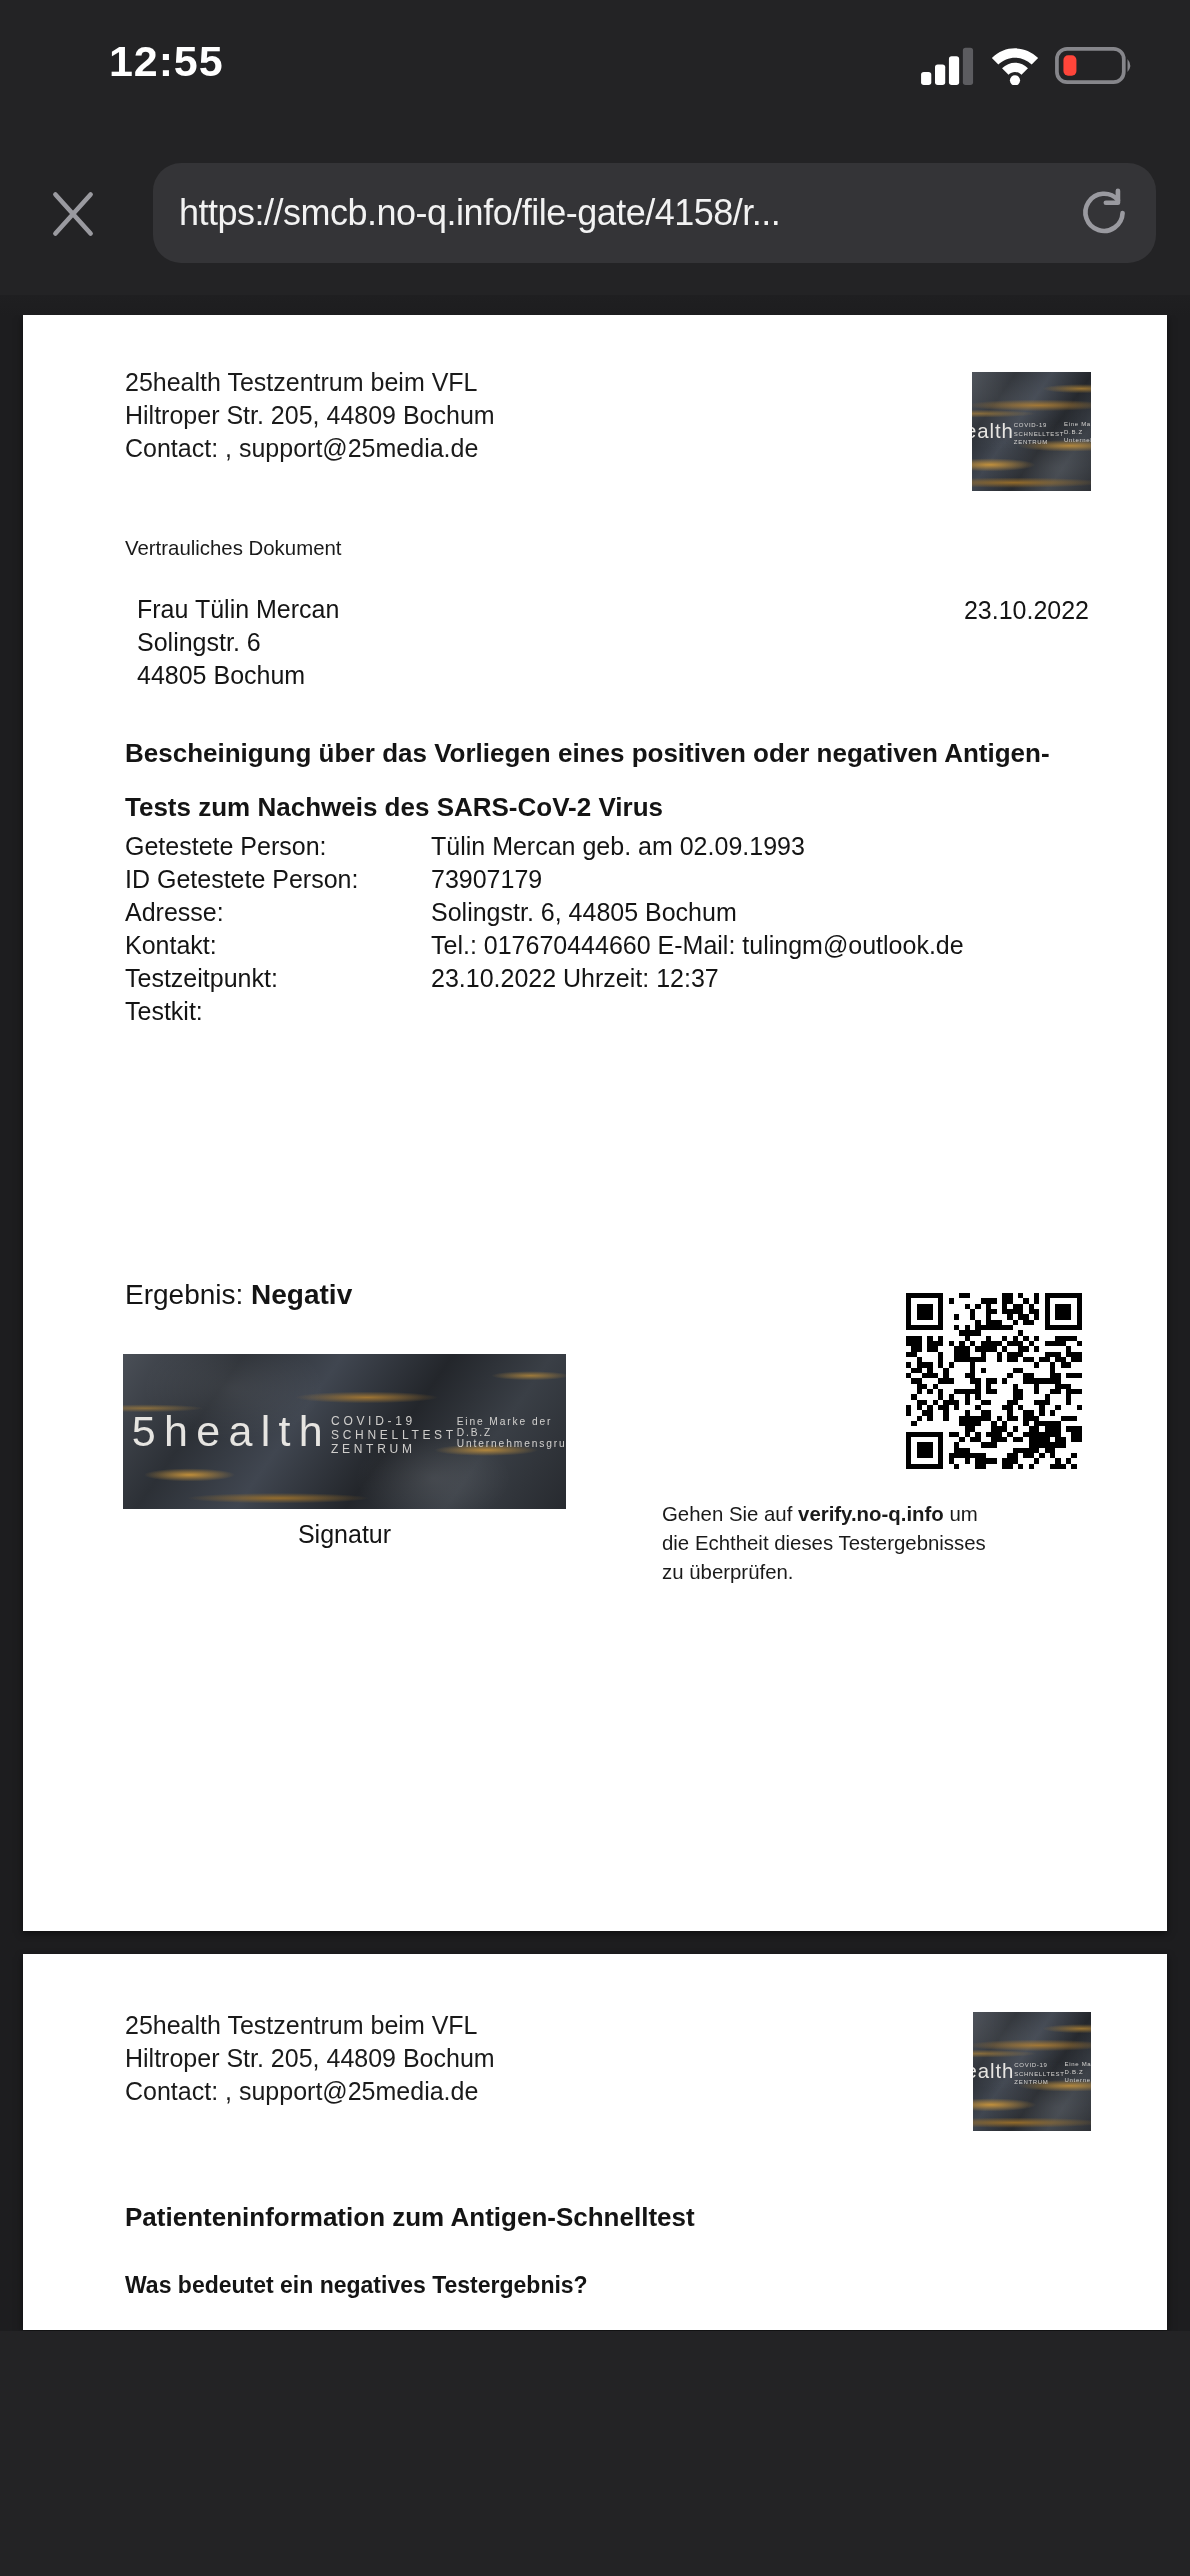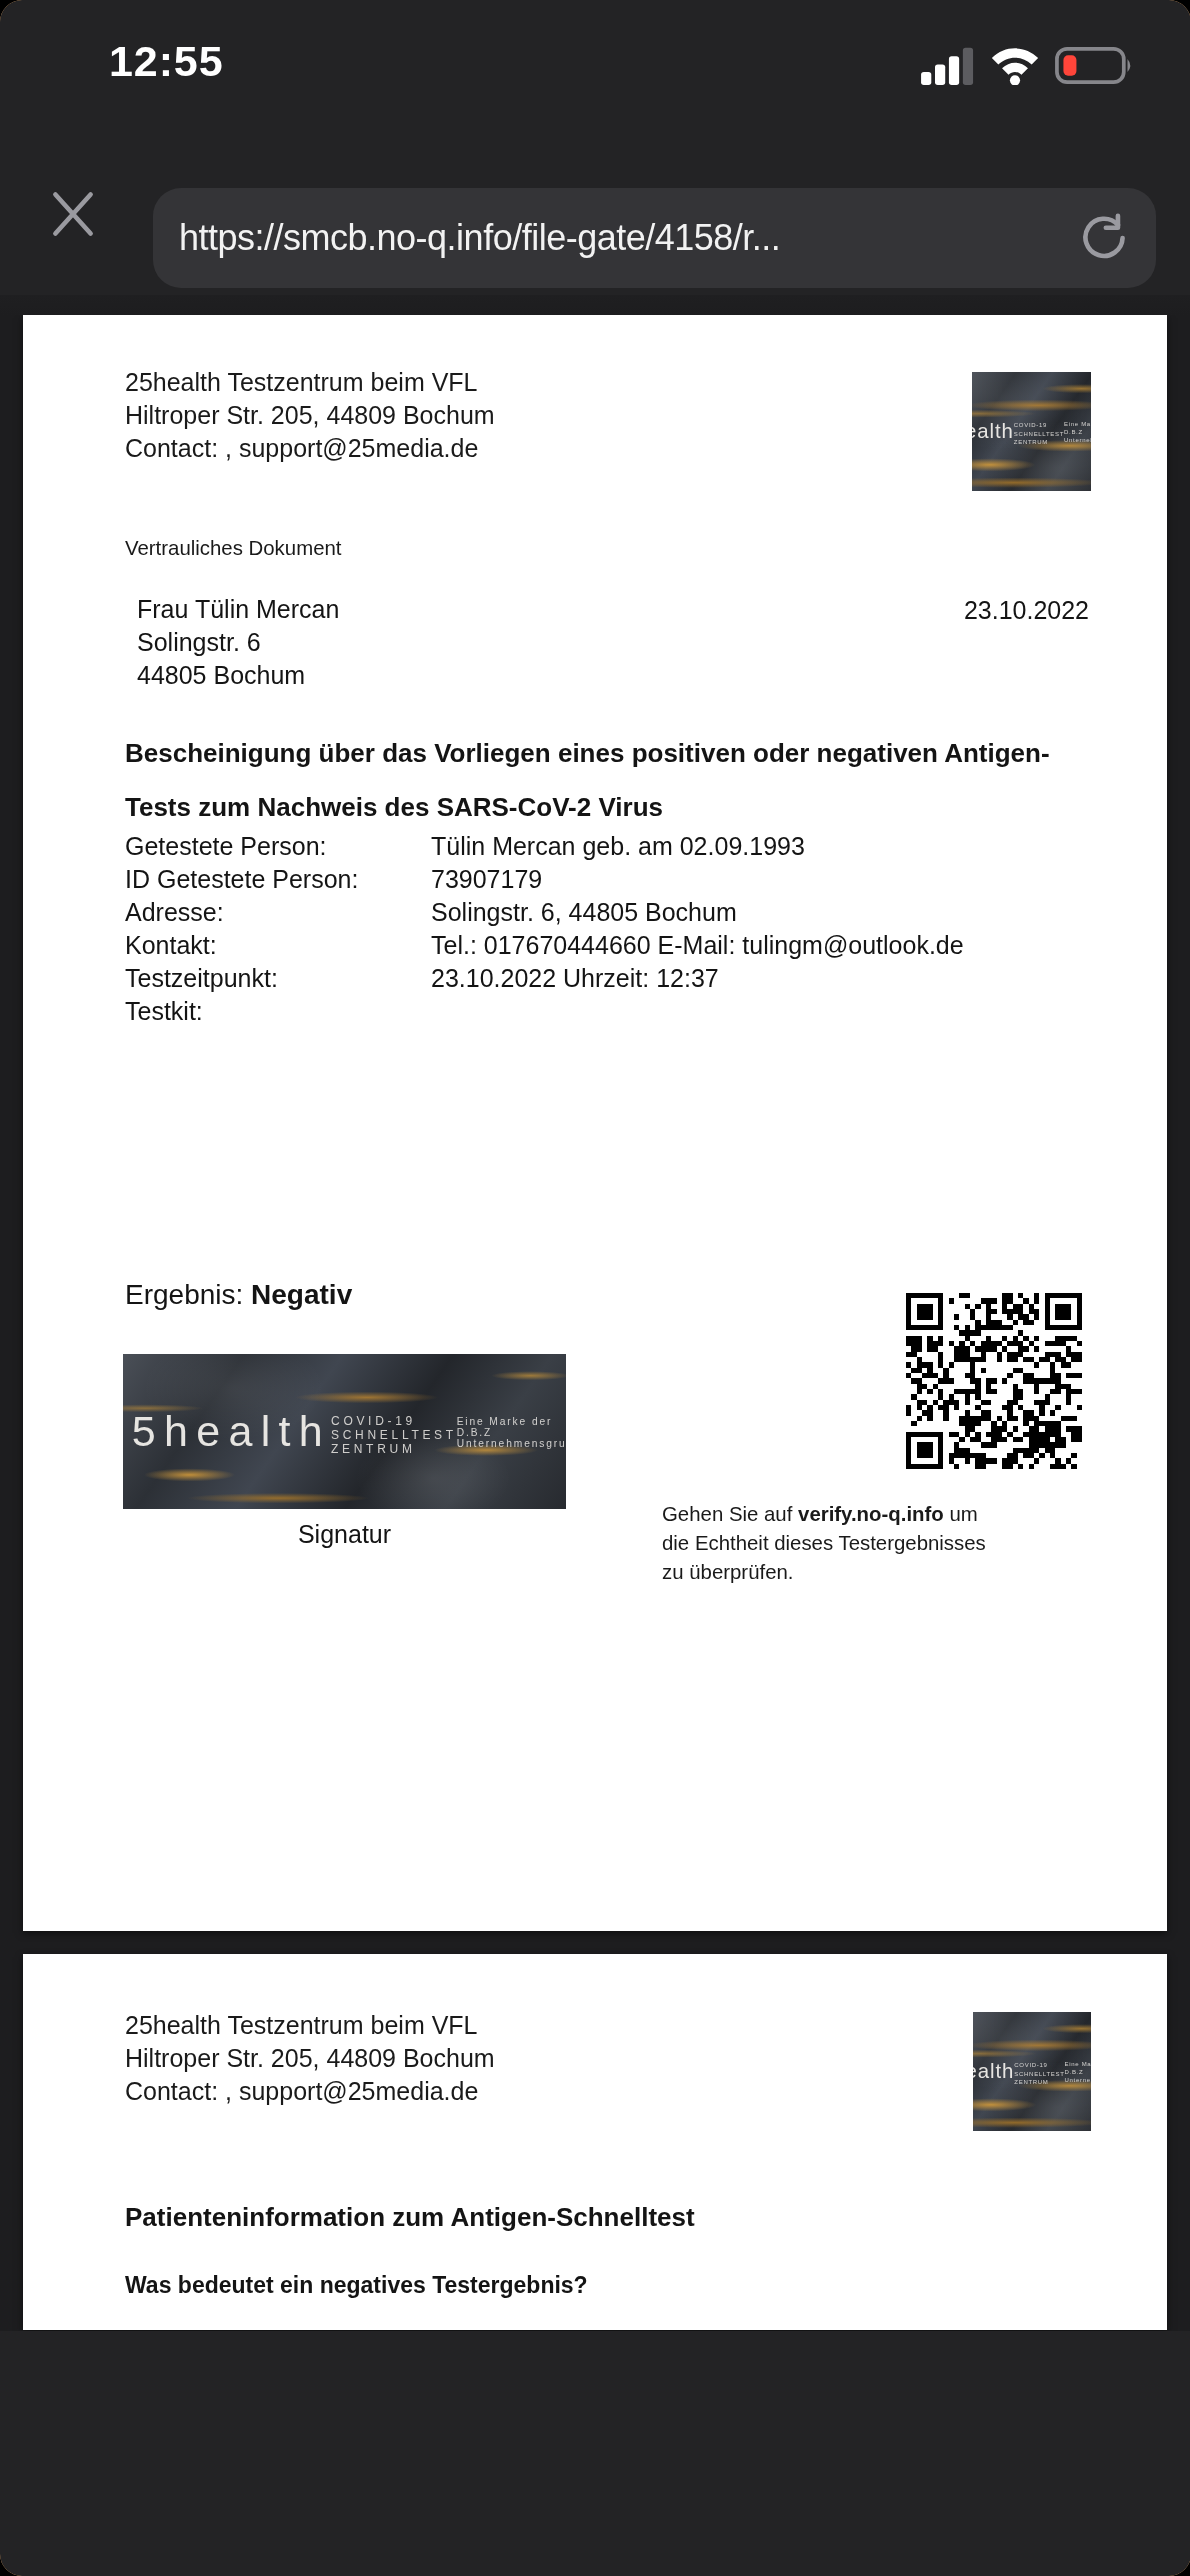--- a/index.html
+++ b/index.html
@@ -1,32 +1,31 @@
 <!DOCTYPE html>
 <html style="font-size:15px"><head>
 <meta charset="utf-8">
 <style>
   * { margin:0; padding:0; box-sizing:border-box; }
   html,body { background:#000; }
   .screen {
     position:relative; width:1191px; height:2576px; overflow:hidden;
     background:#fdba74;
     font-family:"Liberation Sans", sans-serif;
-    border-radius:22px;
   }
   
   .top-chrome { position:absolute; left:0; top:0; width:1191px; height:295px; background:#232325; z-index:5; }
   .chrome-shadow { position:absolute; left:0; top:295px; width:1191px; height:20.4px; background:linear-gradient(#1f1f21,#1d1d1f); z-index:5; }
   .time { position:absolute; left:109px; top:37px; color:#fff; font-size:43px; font-weight:700; letter-spacing:0.9px; }
   .statusicons { position:absolute; right:56px; top:46px; display:flex; align-items:center; gap:15px; }
   
   .close-x { position:absolute; left:48px; top:189px; width:50px; height:50px; }
   .url-pill {
     position:absolute; left:153px; top:163px; width:1003px; height:100px;
-    background:#343437; border-radius:28px; display:flex; align-items:center; padding:0 26px;margin-top:25px;
+    background:#343437; border-radius:28px; display:flex; align-items:center; padding:0 26px;
   }
   .url-text { color:#f2f2f2; font-size:36px; white-space:nowrap; overflow:hidden; flex:1; letter-spacing:-0.5px; }
   .reload { width:52px; height:52px; margin-left:13px; flex:0 0 auto; }
   
   .content { position:absolute; left:0; top:315px; width:1191px; height:2016px; background:#1d1d1f; }
   .page { position:absolute; left:23px; width:1144px; background:#fff; box-shadow:0 2.8px 7.4px rgba(0,0,0,.55); color:#141414; }
   .page1 { top:0; height:1616px; }
   .page2 { top:1639px; height:376px; }
   .doc-header { position:absolute; left:102px; font-size:25px; line-height:33px; color:#1a1a1a; }
   .marble {

